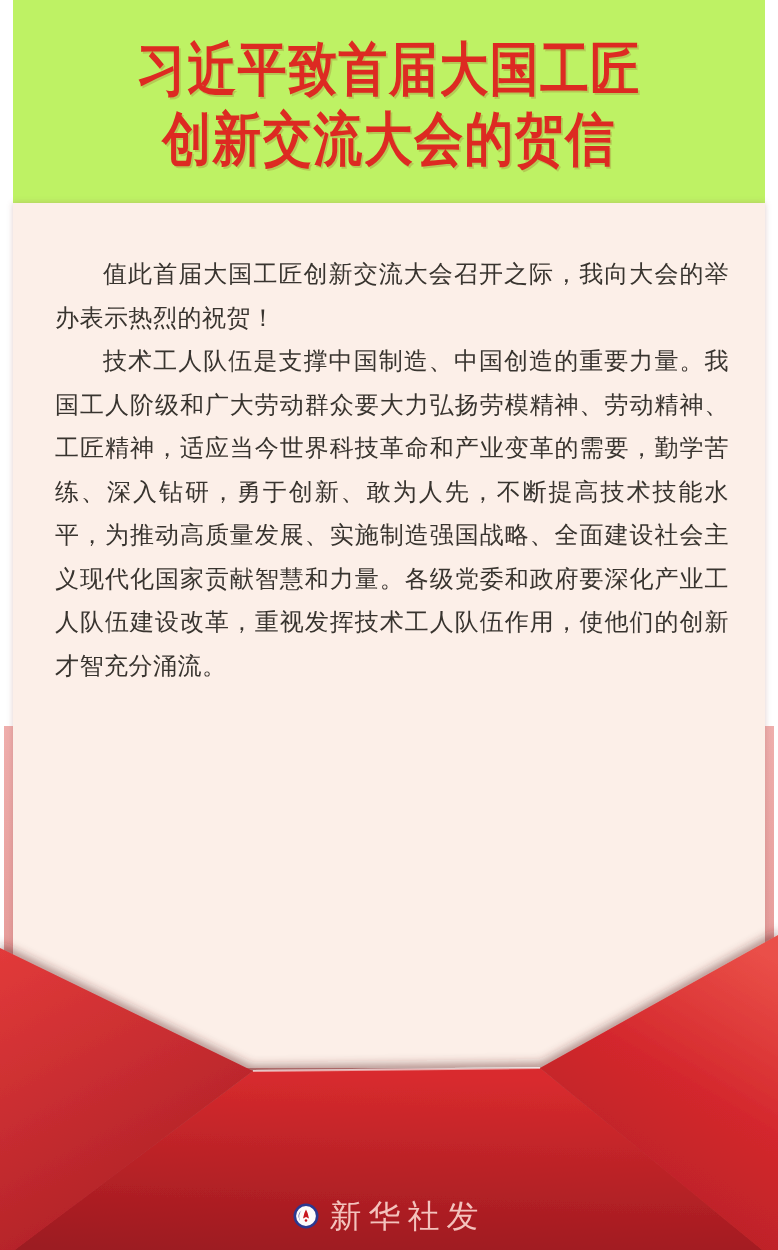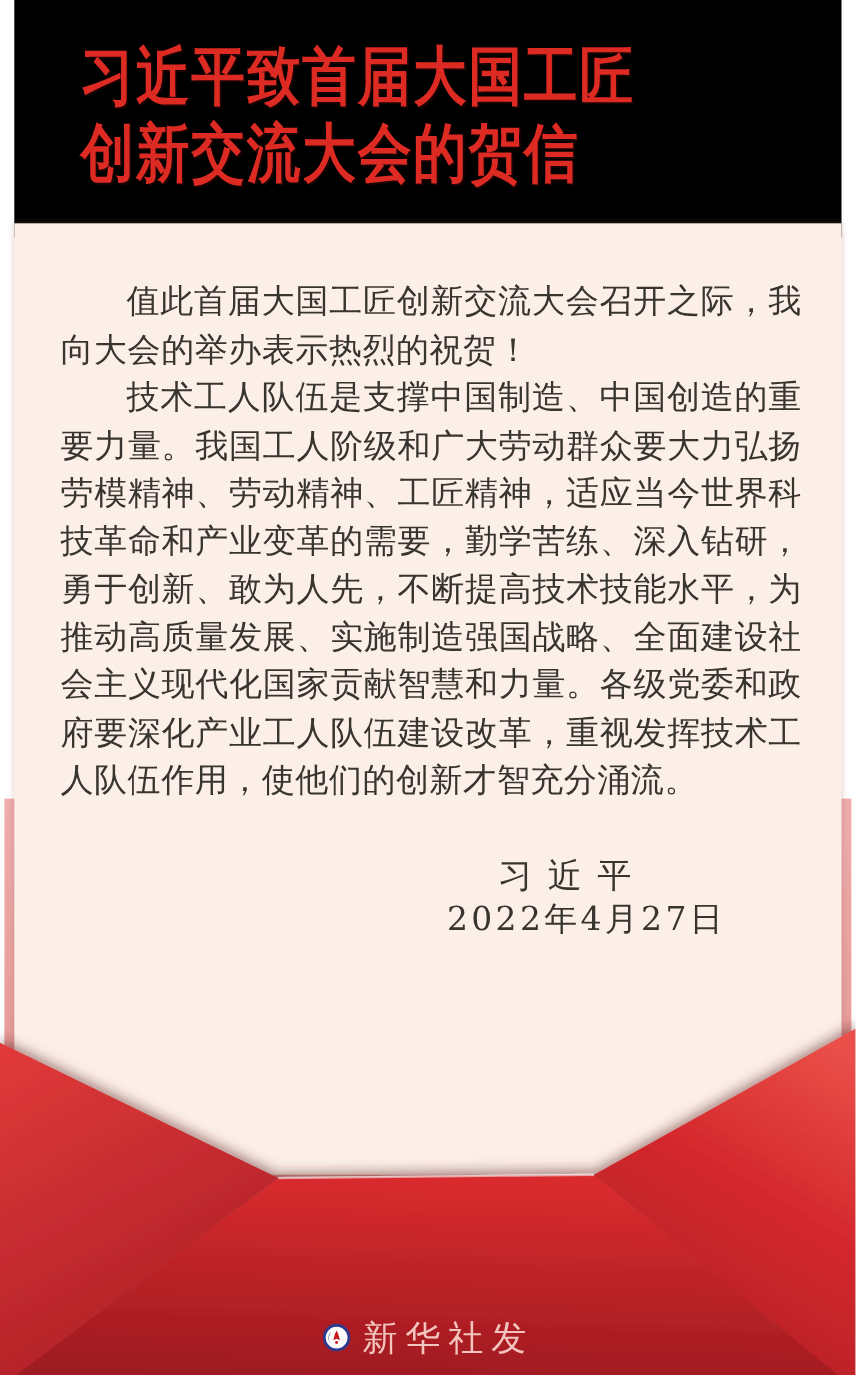--- a/index.html
+++ b/index.html
@@ -3,21 +3,21 @@
 <meta charset="utf-8">
 <style>
   html,body{margin:0;padding:0;background:#ffffff;}
   .page{
     position:relative;width:778px;height:1250px;overflow:hidden;background:#ffffff;
     font-family:"DejaVu Serif","Liberation Serif",serif;
   }
   
   .header{
     position:absolute;left:13px;top:0;width:752px;height:216px;
-    background:#000000;z-index:2;text-align:left;
+    background:#bef264;z-index:2;text-align:center;
   }
   .title-line{
     display:block;color:#dd2a22;font-weight:900;font-size:58px;line-height:70px;
     white-space:nowrap;letter-spacing:2px;
     transform:scaleX(0.84);transform-origin:50% 50%;
     text-shadow:2px 2px 0 rgba(140,20,15,0.18);
   }
   .title-wrap{padding-top:34px;}
   
   .env-back{
@@ -27,21 +27,21 @@
   
   .paper{
     position:absolute;left:13px;top:203px;width:752px;height:865px;z-index:2;
     background:#fcefe8;box-shadow:0 0 6px rgba(150,90,90,0.30);
   }
   .body-text{
     padding:50px 36px 0 42px;
     color:#38342f;
   }
   .body-text p{
-    margin:0;font-size:30px;line-height:43.5px;letter-spacing:0.5px;
+    margin:0;font-size:24px;line-height:43.5px;letter-spacing:0.5px;
     text-align:justify;text-justify:inter-ideograph;text-indent:2em;
   }
   .sign-block{
     margin-top:44px;padding-right:105px;text-align:right;color:#38342f;
   }
   .sign-name{
     display:inline-block;margin-right:72px;font-size:31px;line-height:40px;letter-spacing:14px;
   }
   .sign-date{
     margin-top:0;font-size:30px;line-height:40px;letter-spacing:3px;
@@ -69,24 +69,20 @@
     <div class="title-wrap">
       <span class="title-line">习近平致首届大国工匠</span>
       <span class="title-line">创新交流大会的贺信</span>
     </div>
   </div>
 
   <div class="paper">
     <div class="body-text">
       <p>值此首届大国工匠创新交流大会召开之际，我向大会的举办表示热烈的祝贺！</p>
       <p>技术工人队伍是支撑中国制造、中国创造的重要力量。我国工人阶级和广大劳动群众要大力弘扬劳模精神、劳动精神、工匠精神，适应当今世界科技革命和产业变革的需要，勤学苦练、深入钻研，勇于创新、敢为人先，不断提高技术技能水平，为推动高质量发展、实施制造强国战略、全面建设社会主义现代化国家贡献智慧和力量。各级党委和政府要深化产业工人队伍建设改革，重视发挥技术工人队伍作用，使他们的创新才智充分涌流。</p>
-    </div>
-    <div class="sign-block">
-      <span class="sign-name">习近平</span>
-      <div class="sign-date">2022年4月27日</div>
     </div>
   </div>
 
   <svg class="env-svg" viewBox="0 0 778 350" preserveAspectRatio="none" aria-hidden="true">
     <defs>
       <linearGradient id="gLeft" x1="0" y1="0" x2="0.45" y2="1">
         <stop offset="0" stop-color="#e23a3a"></stop>
         <stop offset="1" stop-color="#ae2027"></stop>
       </linearGradient>
       <linearGradient id="gBottom" x1="0.3" y1="0" x2="0.15" y2="1">

